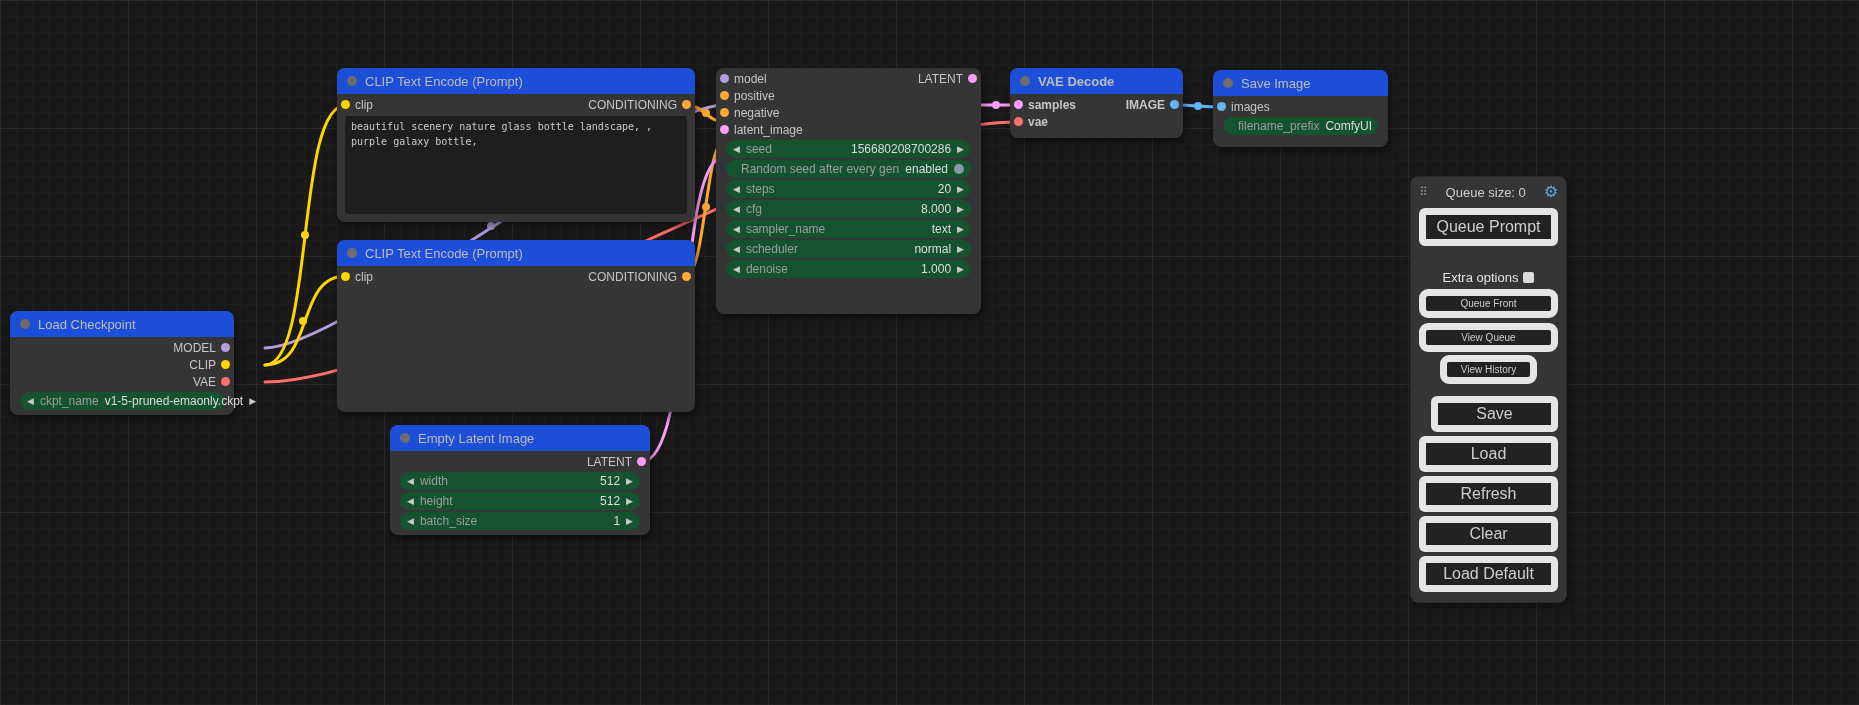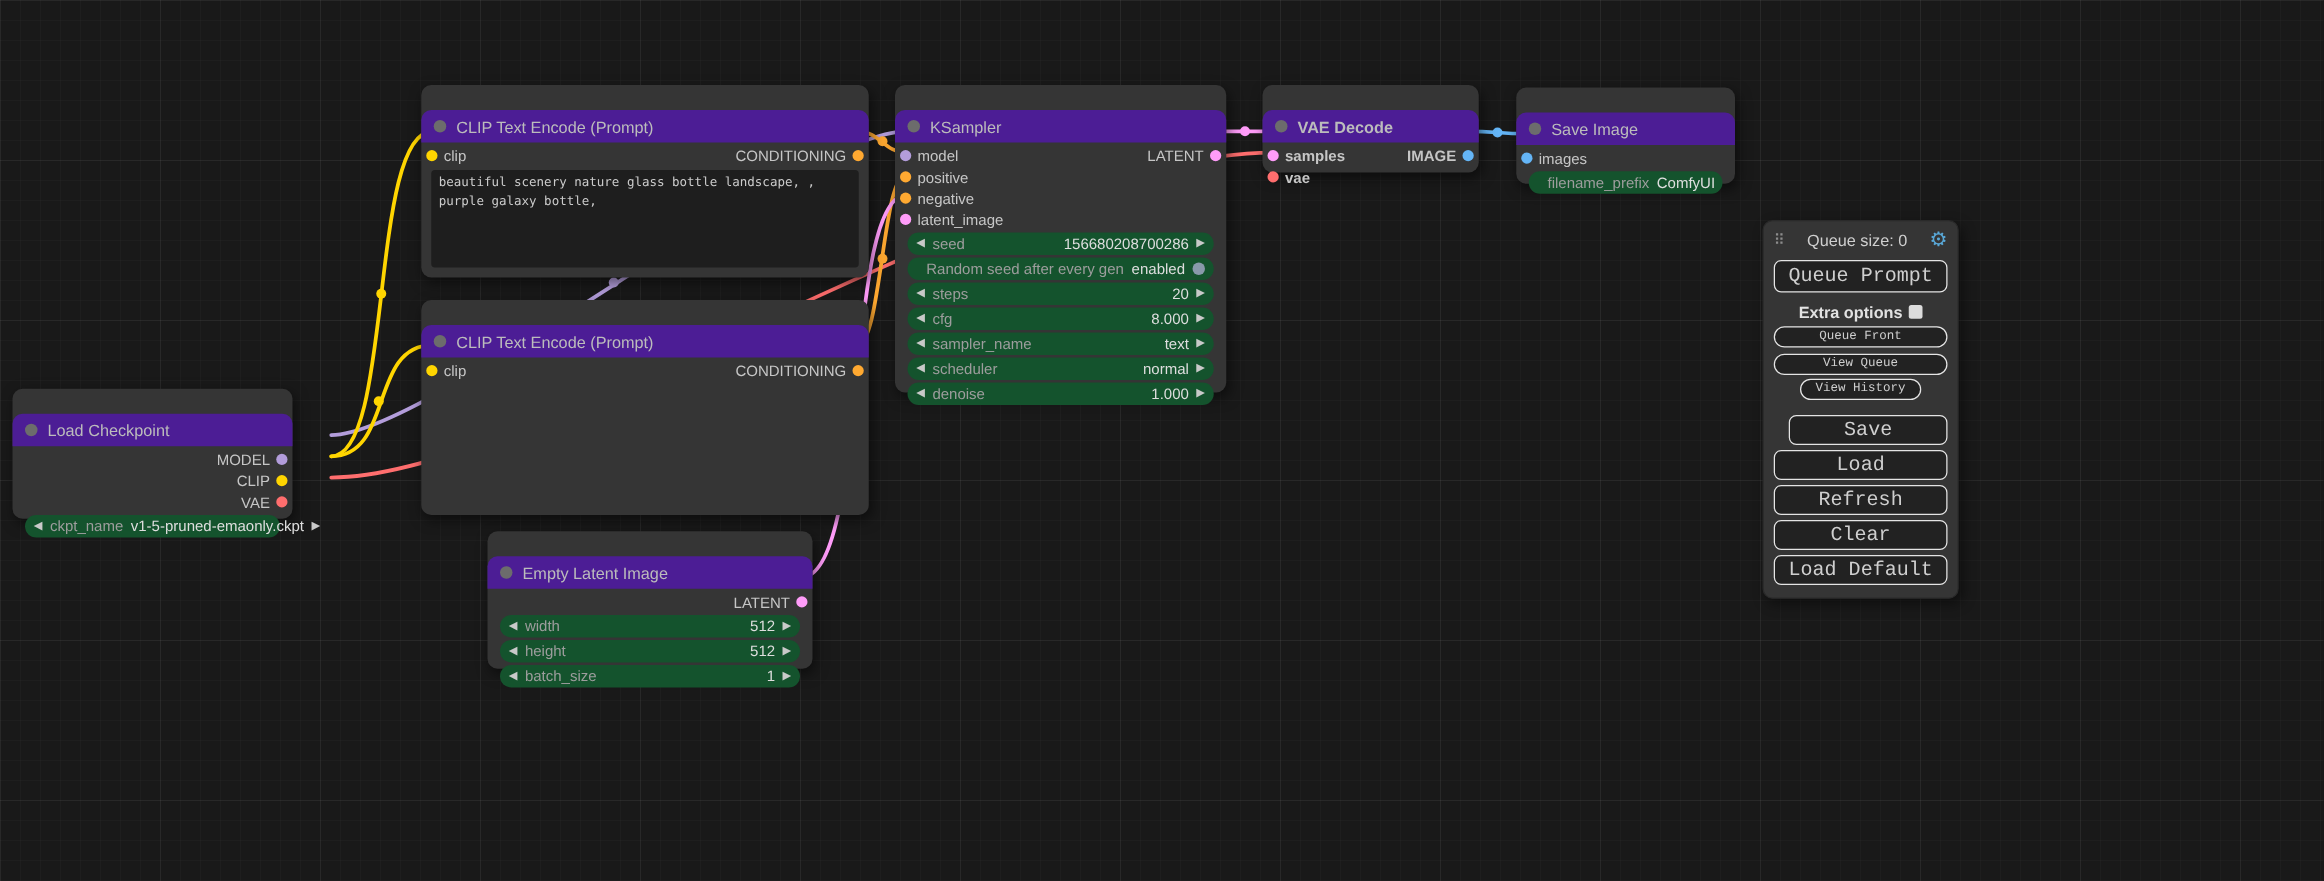--- a/index.html
+++ b/index.html
@@ -9,21 +9,21 @@
     background-image:
       linear-gradient(rgba(255,255,255,.045) 1px,transparent 1px),
       linear-gradient(90deg,rgba(255,255,255,.045) 1px,transparent 1px),
       linear-gradient(rgba(255,255,255,.02) 1px,transparent 1px),
       linear-gradient(90deg,rgba(255,255,255,.02) 1px,transparent 1px);
     background-size:128px 128px,128px 128px,16px 16px,16px 16px;}
   #wires{position:absolute;left:0;top:0;z-index:1;}
   .node{position:absolute;z-index:2;background:#353535;border-radius:8px;
     box-shadow:2px 4px 10px rgba(0,0,0,.5);color:#c0c0c0;display:flex;flex-direction:column;}
   .node-title{flex:none;height:26px;display:flex;align-items:center;gap:8px;padding:0 10px;
-    background:#4c1d95;border-radius:8px 8px 0 0;font-size:13px;color:#bcbcbc;margin-top:20px;}
+    background:#1d4ed8;border-radius:8px 8px 0 0;font-size:13px;color:#bcbcbc;}
   .title-dot{width:10px;height:10px;border-radius:50%;background:#6c6c6c;flex:none;}
   .slots{padding-top:2px;}
   .slot-row{height:17px;display:flex;align-items:center;font-size:12px;color:#c6c6c6;}
   .in{display:flex;align-items:center;gap:5px;padding-left:4px;}
   .out{display:flex;align-items:center;gap:5px;padding-right:4px;margin-left:auto;}
   .dot{width:9px;height:9px;border-radius:50%;flex:none;}
   .dot-model{background:var(--c-model);}
   .dot-clip{background:var(--c-clip);}
   .dot-vae{background:var(--c-vae);}
   .dot-cond{background:var(--c-conditioning);}
@@ -39,26 +39,26 @@
   .prompt-text{flex:1;margin:3px 8px 8px;background:#1e1e1e;border-radius:3px;padding:4px 6px;
     font-family:"DejaVu Sans Mono",monospace;font-size:10px;line-height:1.45;color:#cbcbcb;
     white-space:pre-wrap;overflow:hidden;cursor:text;}
   
   .menu{position:absolute;z-index:3;left:1410px;top:176px;width:157px;background:#353535;
     border:1px solid #2a2a2a;border-radius:8px;box-shadow:3px 4px 10px rgba(0,0,0,.45);padding:5px 8px 10px;}
   .menu-header{display:flex;align-items:center;height:20px;}
   .drag-handle{color:#8c8c8c;font-family:"DejaVu Sans",sans-serif;font-size:12px;cursor:move;}
   .queue-size{flex:1;text-align:center;font-size:13px;color:#cfcfcf;}
   .gear{color:var(--c-gear);font-size:16px;line-height:1;cursor:pointer;font-family:"DejaVu Sans",sans-serif;}
-  .btn{background:#222;border:1px solid #e5e5e5;color:#cfcfcf;text-align:center;cursor:pointer;font-family:Liberation Mono, monospace;}
+  .btn{background:#222;border:7px solid #e5e5e5;color:#cfcfcf;text-align:center;cursor:pointer;}
   .btn-big{display:block;margin-top:4px;border-radius:6px;font-size:16px;padding:2px 0;}
   .btn-queue-prompt{margin-top:6px;padding:3px 0;}
   .btn-save-gap{margin-top:12px;margin-left:12px;}
-  .extra-row{display:flex;align-items:center;justify-content:center;gap:5px;margin-top:8px;
-    font-size:13px;color:#e2e2e2;font-weight:bold;}
+  .extra-row{display:flex;align-items:center;justify-content:center;gap:5px;margin-top:24px;
+    font-size:13px;color:#e2e2e2;}
   .checkbox{width:11px;height:11px;background:#dcdcdc;border-radius:2px;cursor:pointer;flex:none;}
   .small-row{display:flex;gap:5px;margin-top:4px;flex-direction:column;}
   .btn-small{flex:1;border-radius:9px;font-size:10px;padding:2px 0;}
   .btn-history{display:block;width:70%;margin:3px auto 0;}
 </style>
 </head>
 <body>
 
 <div class="canvas">
 
@@ -153,24 +153,20 @@
         </div>
         <div class="out">
           <span>CONDITIONING</span>
           <span class="dot dot-cond"></span>
         </div>
       </div>
     </div>
   </div>
 
   <div class="node" style="left:716px;top:68px;width:265px;height:246px;">
-    <div class="node-title">
-      <span class="title-dot"></span>
-      <span>KSampler</span>
-    </div>
     <div class="slots">
       <div class="slot-row">
         <div class="in">
           <span class="dot dot-model"></span>
           <span>model</span>
         </div>
         <div class="out">
           <span>LATENT</span>
           <span class="dot dot-latent"></span>
         </div>

